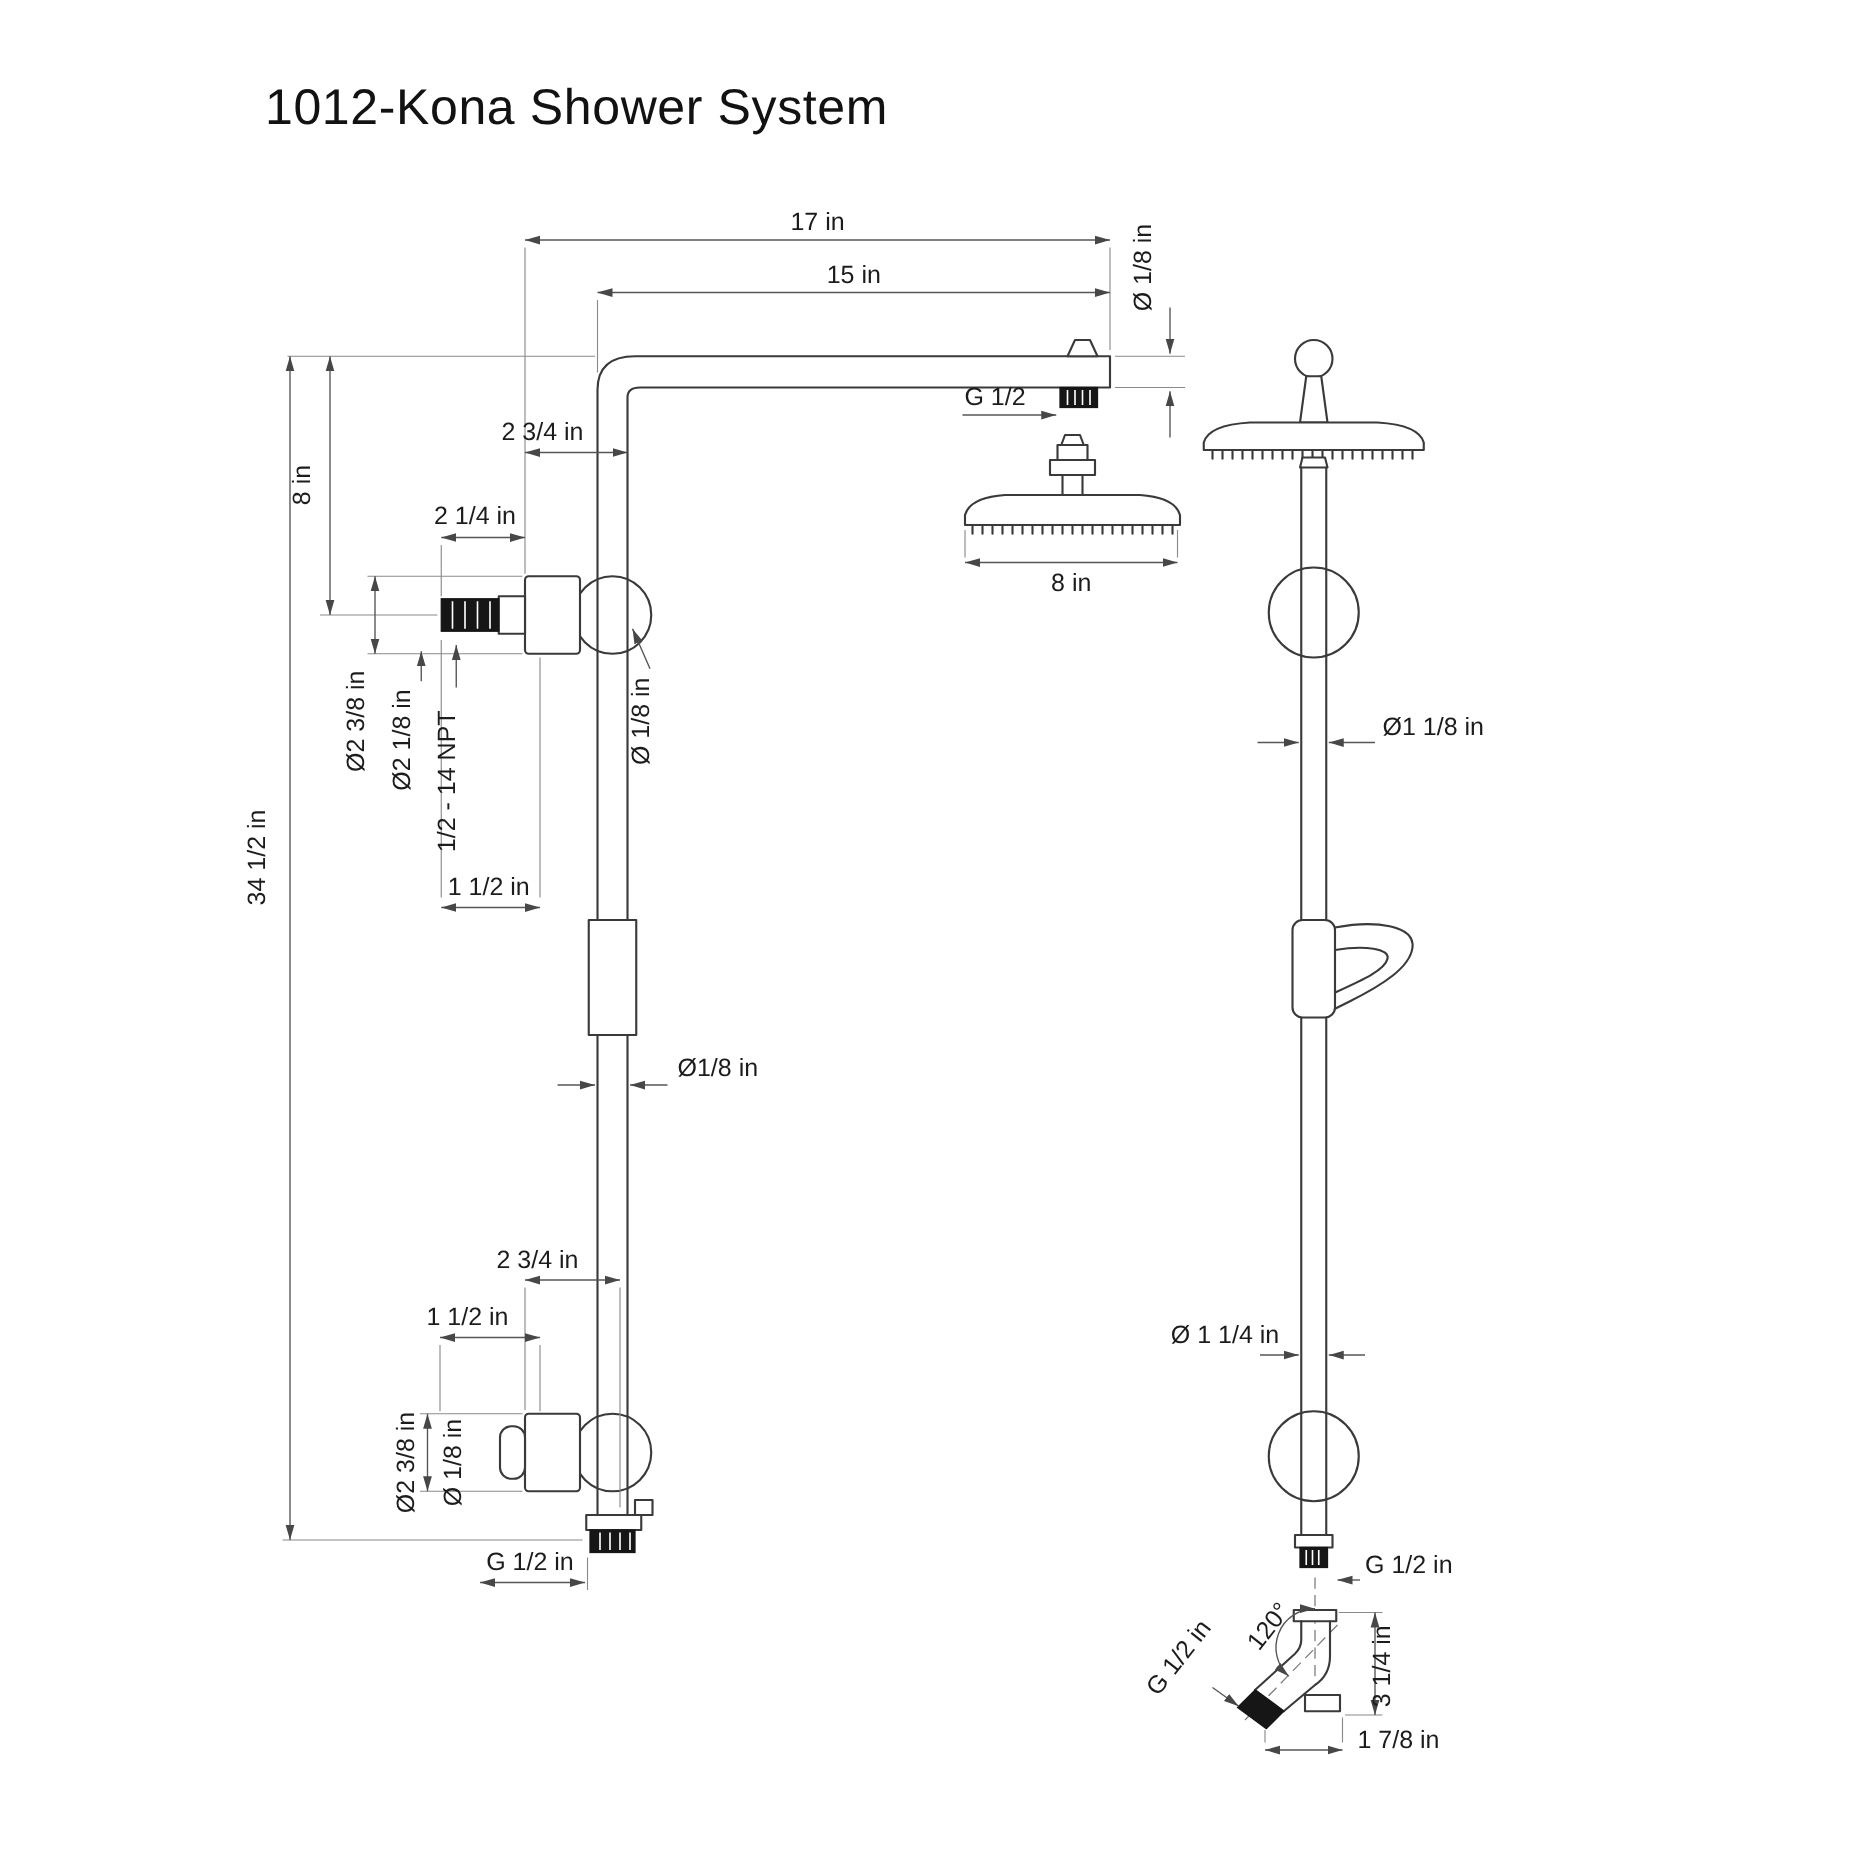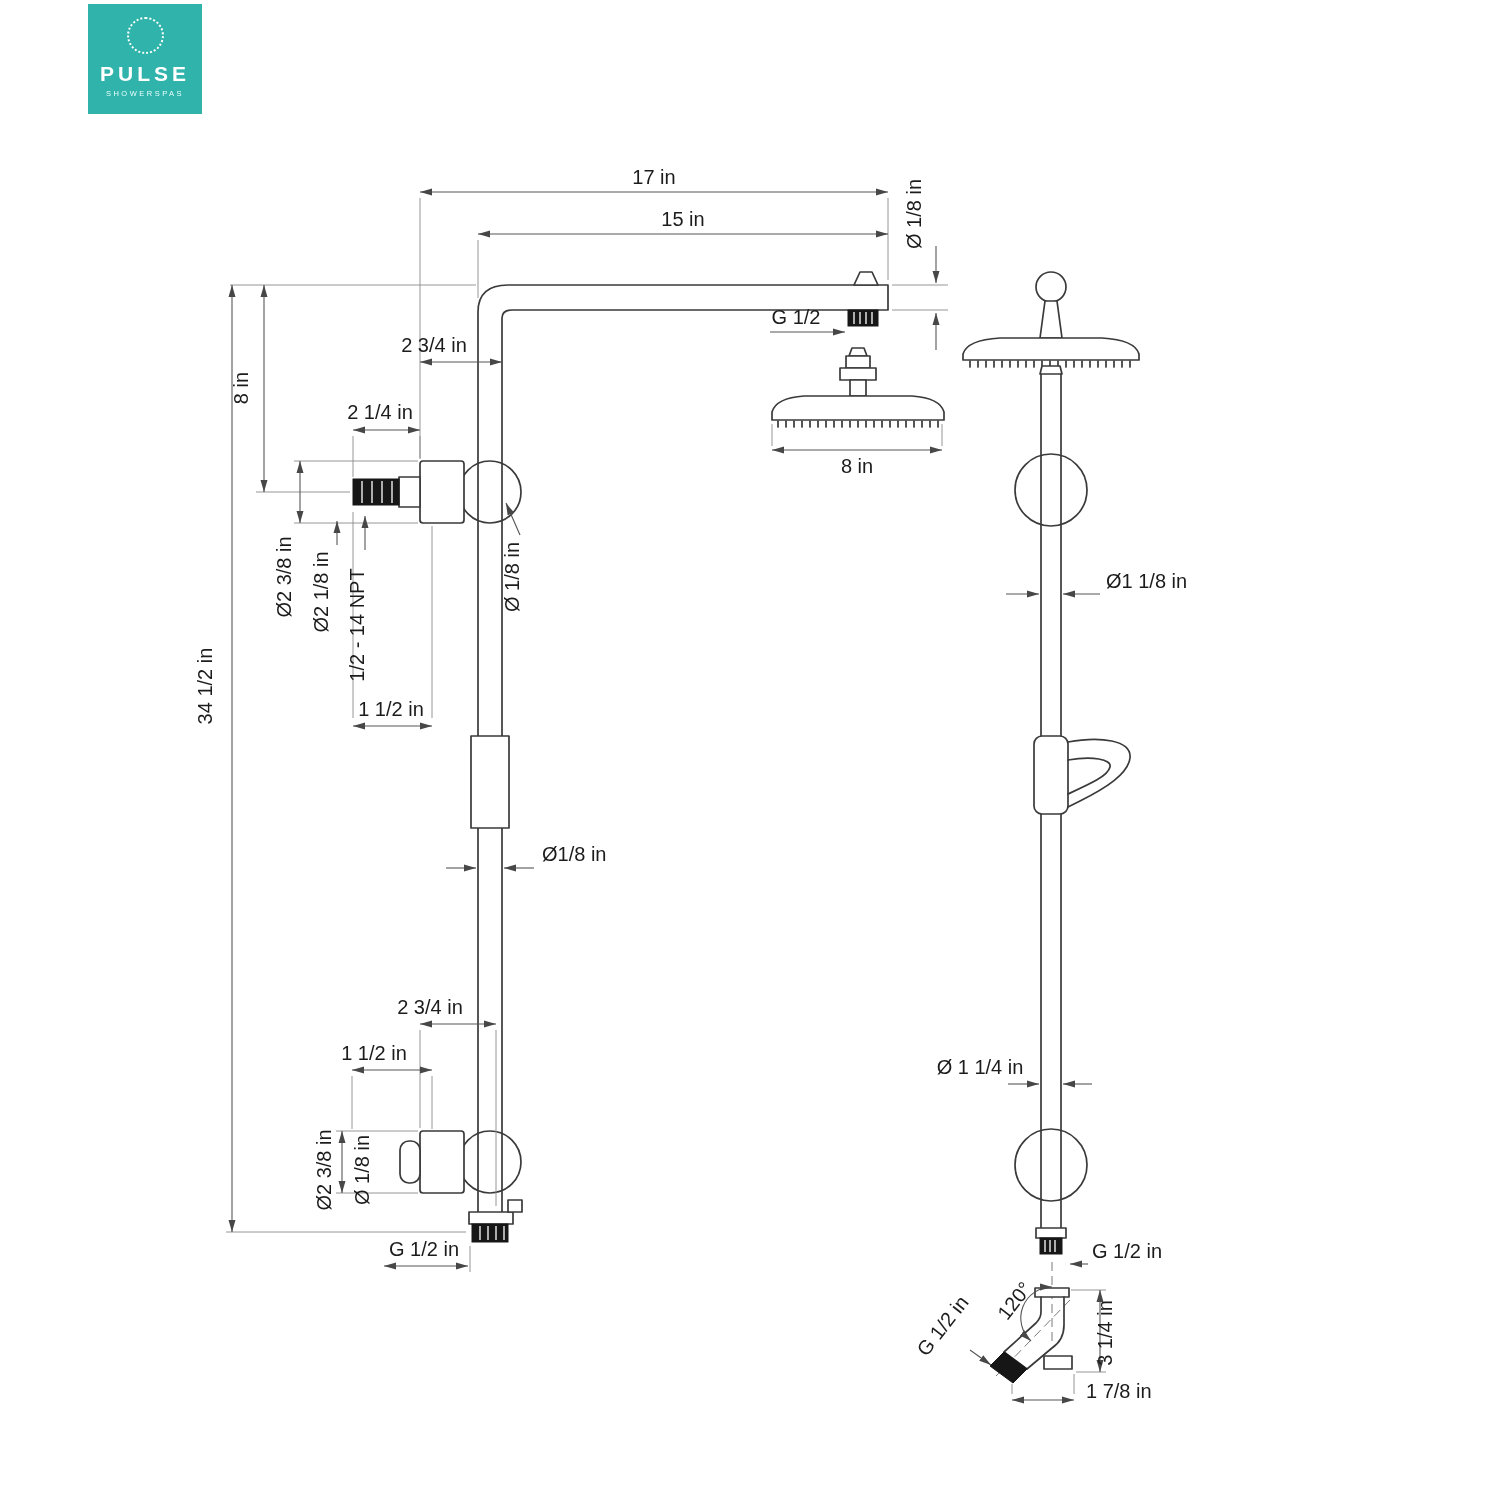--- a/index.html
+++ b/index.html
@@ -19,25 +19,21 @@
   .dim { stroke:#565656; stroke-width:1.1; fill:none; }
   .ext { stroke:#8a8a8a; stroke-width:0.9; fill:none; }
   .cl  { stroke:#7a7a7a; stroke-width:1; stroke-dasharray:9 5; fill:none; }
   text.lab { font-family:"Liberation Sans", sans-serif; font-size:20px; fill:#1c1c1c; }
 </style>
 </head>
 <body>
 
 <div class="page">
 
-  <div class="logo">
-    <div class="logo-ball"></div>
-    <div class="logo-brand">PULSE</div>
-    <div class="logo-sub">SHOWERSPAS</div>
-  </div>
+  <div class="title">1012-Kona Shower System</div>
 
   <svg width="1500" height="1500" viewBox="0 0 1500 1500">
     <defs>
       <marker id="arr" viewBox="0 0 12 9" refX="12" refY="4.5" markerWidth="12" markerHeight="9" markerUnits="userSpaceOnUse" orient="auto-start-reverse">
         <path d="M0,1 L12,4.5 L0,8 Z" fill="#474747"></path>
       </marker>
     </defs>
 
     <g>
       <circle class="fillw" cx="490" cy="492" r="31"></circle>

